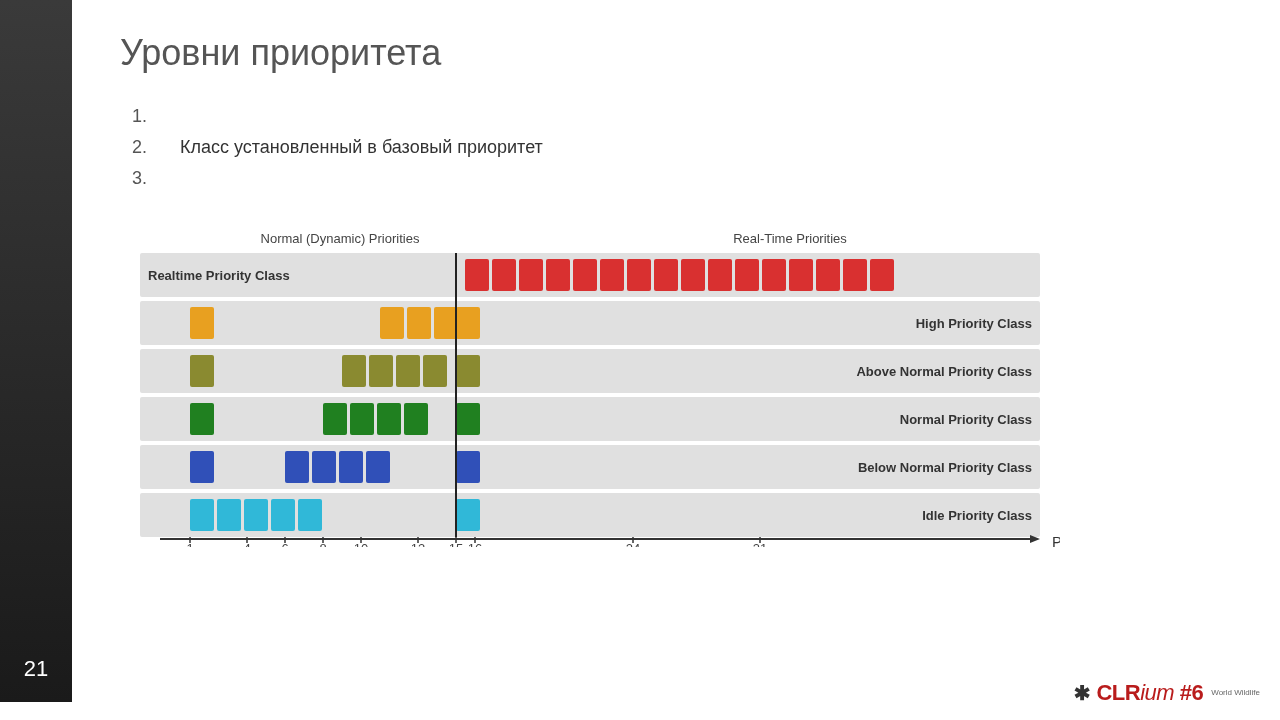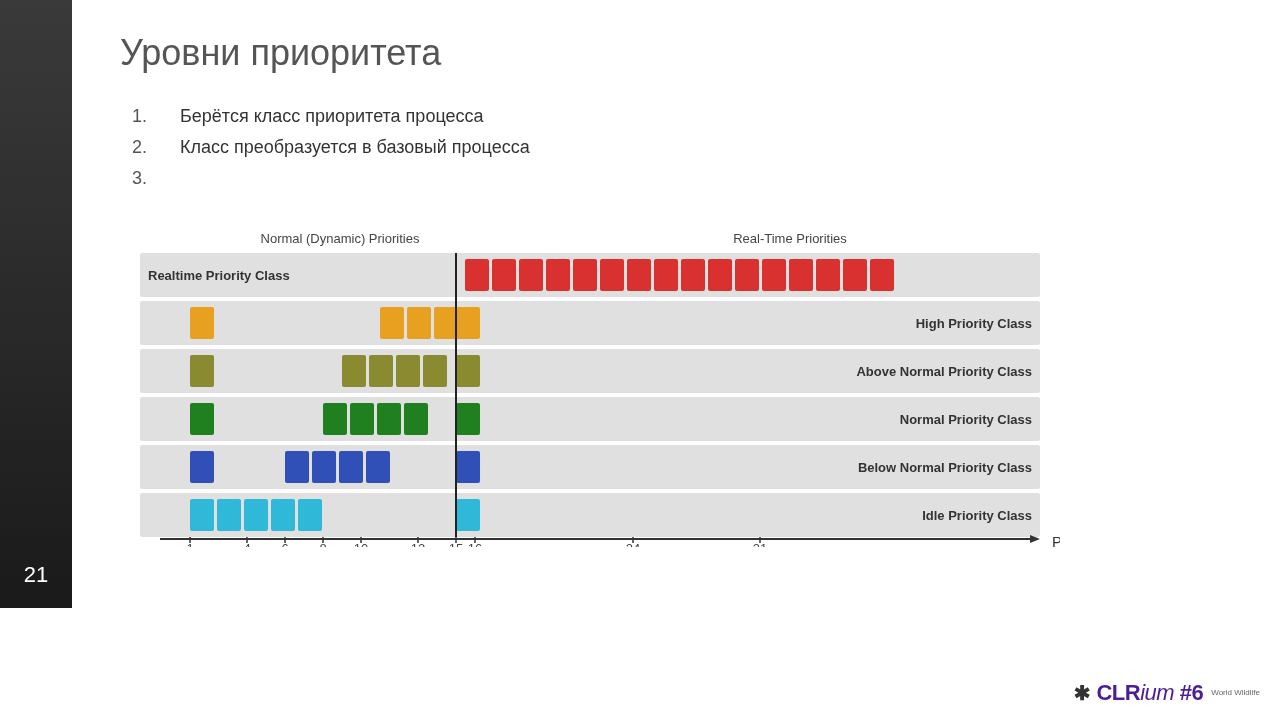--- a/index.html
+++ b/index.html
@@ -9,21 +9,21 @@
       overflow: hidden;
       background: #fff;
       font-family: 'Segoe UI', Arial, sans-serif;
       display: flex;
     }
 
     
     .sidebar {
       width: 72px;
       min-width: 72px;
-      height: 608px;
+      height: 702px;
       background: linear-gradient(180deg, #3a3a3a 0%, #1a1a1a 100%);
       display: flex;
       flex-direction: column;
       align-items: center;
       justify-content: flex-end;
       padding-bottom: 20px;
     }
     .slide-number {
       color: #fff;
       font-size: 22px;
@@ -68,25 +68,24 @@
 <div class="sidebar">
   <span class="slide-number">21</span>
 </div>
 
 <div class="main">
   <h1 class="page-title">Уровни приоритета</h1>
 
   <div class="list-items">
     <div class="list-item">
       <span class="list-num">1.</span>
-      <span>Берётся класс приоритета процесса</span>
     </div>
     <div class="list-item">
       <span class="list-num">2.</span>
-      <span>Класс преобразуется в базовый процесса</span>
+      <span>Класс установленный в базовый приоритет</span>
     </div>
     <div class="list-item">
       <span class="list-num">3.</span>
     </div>
   </div>
 
   <div style="position:relative; flex:1; min-height:320px;">
     <svg width="920" height="320" viewBox="0 0 920 320" style="display:block; margin-left:20px;">
 
       <text x="200" y="16" text-anchor="middle" font-size="13" fill="#444">Normal (Dynamic) Priorities</text>
@@ -196,17 +195,17 @@
       <line x1="620" y1="310" x2="620" y2="316" stroke="#333" stroke-width="1.5"></line>
       <text x="620" y="316" text-anchor="middle" font-size="13" fill="#444" dy="10">31</text>
 
       <text x="912" y="316" font-size="15" font-weight="500" fill="#333" dy="4">Priority</text>
     </svg>
   </div>
 </div>
 
 <div style="position:fixed; bottom:14px; right:20px; display:flex; align-items:center; gap:6px;">
   <span style="font-size:20px; font-weight:900; color:#333;">✱</span>
-  <span style="font-size:22px; font-weight:900; color:#4c1d95; letter-spacing:-0.5px;">CLR<em style="font-style:italic; font-weight:400;">ium</em> #6</span>
+  <span style="font-size:22px; font-weight:900; color:#b91c1c; letter-spacing:-0.5px;">CLR<em style="font-style:italic; font-weight:400;">ium</em> #6</span>
   <div style="display:flex; flex-direction:column; margin-left:2px;">
     <span style="font-size:8px; color:#666; line-height:1;text-align:center;">World Wildlife</span>
   </div>
 </div>
 
 </body></html>

